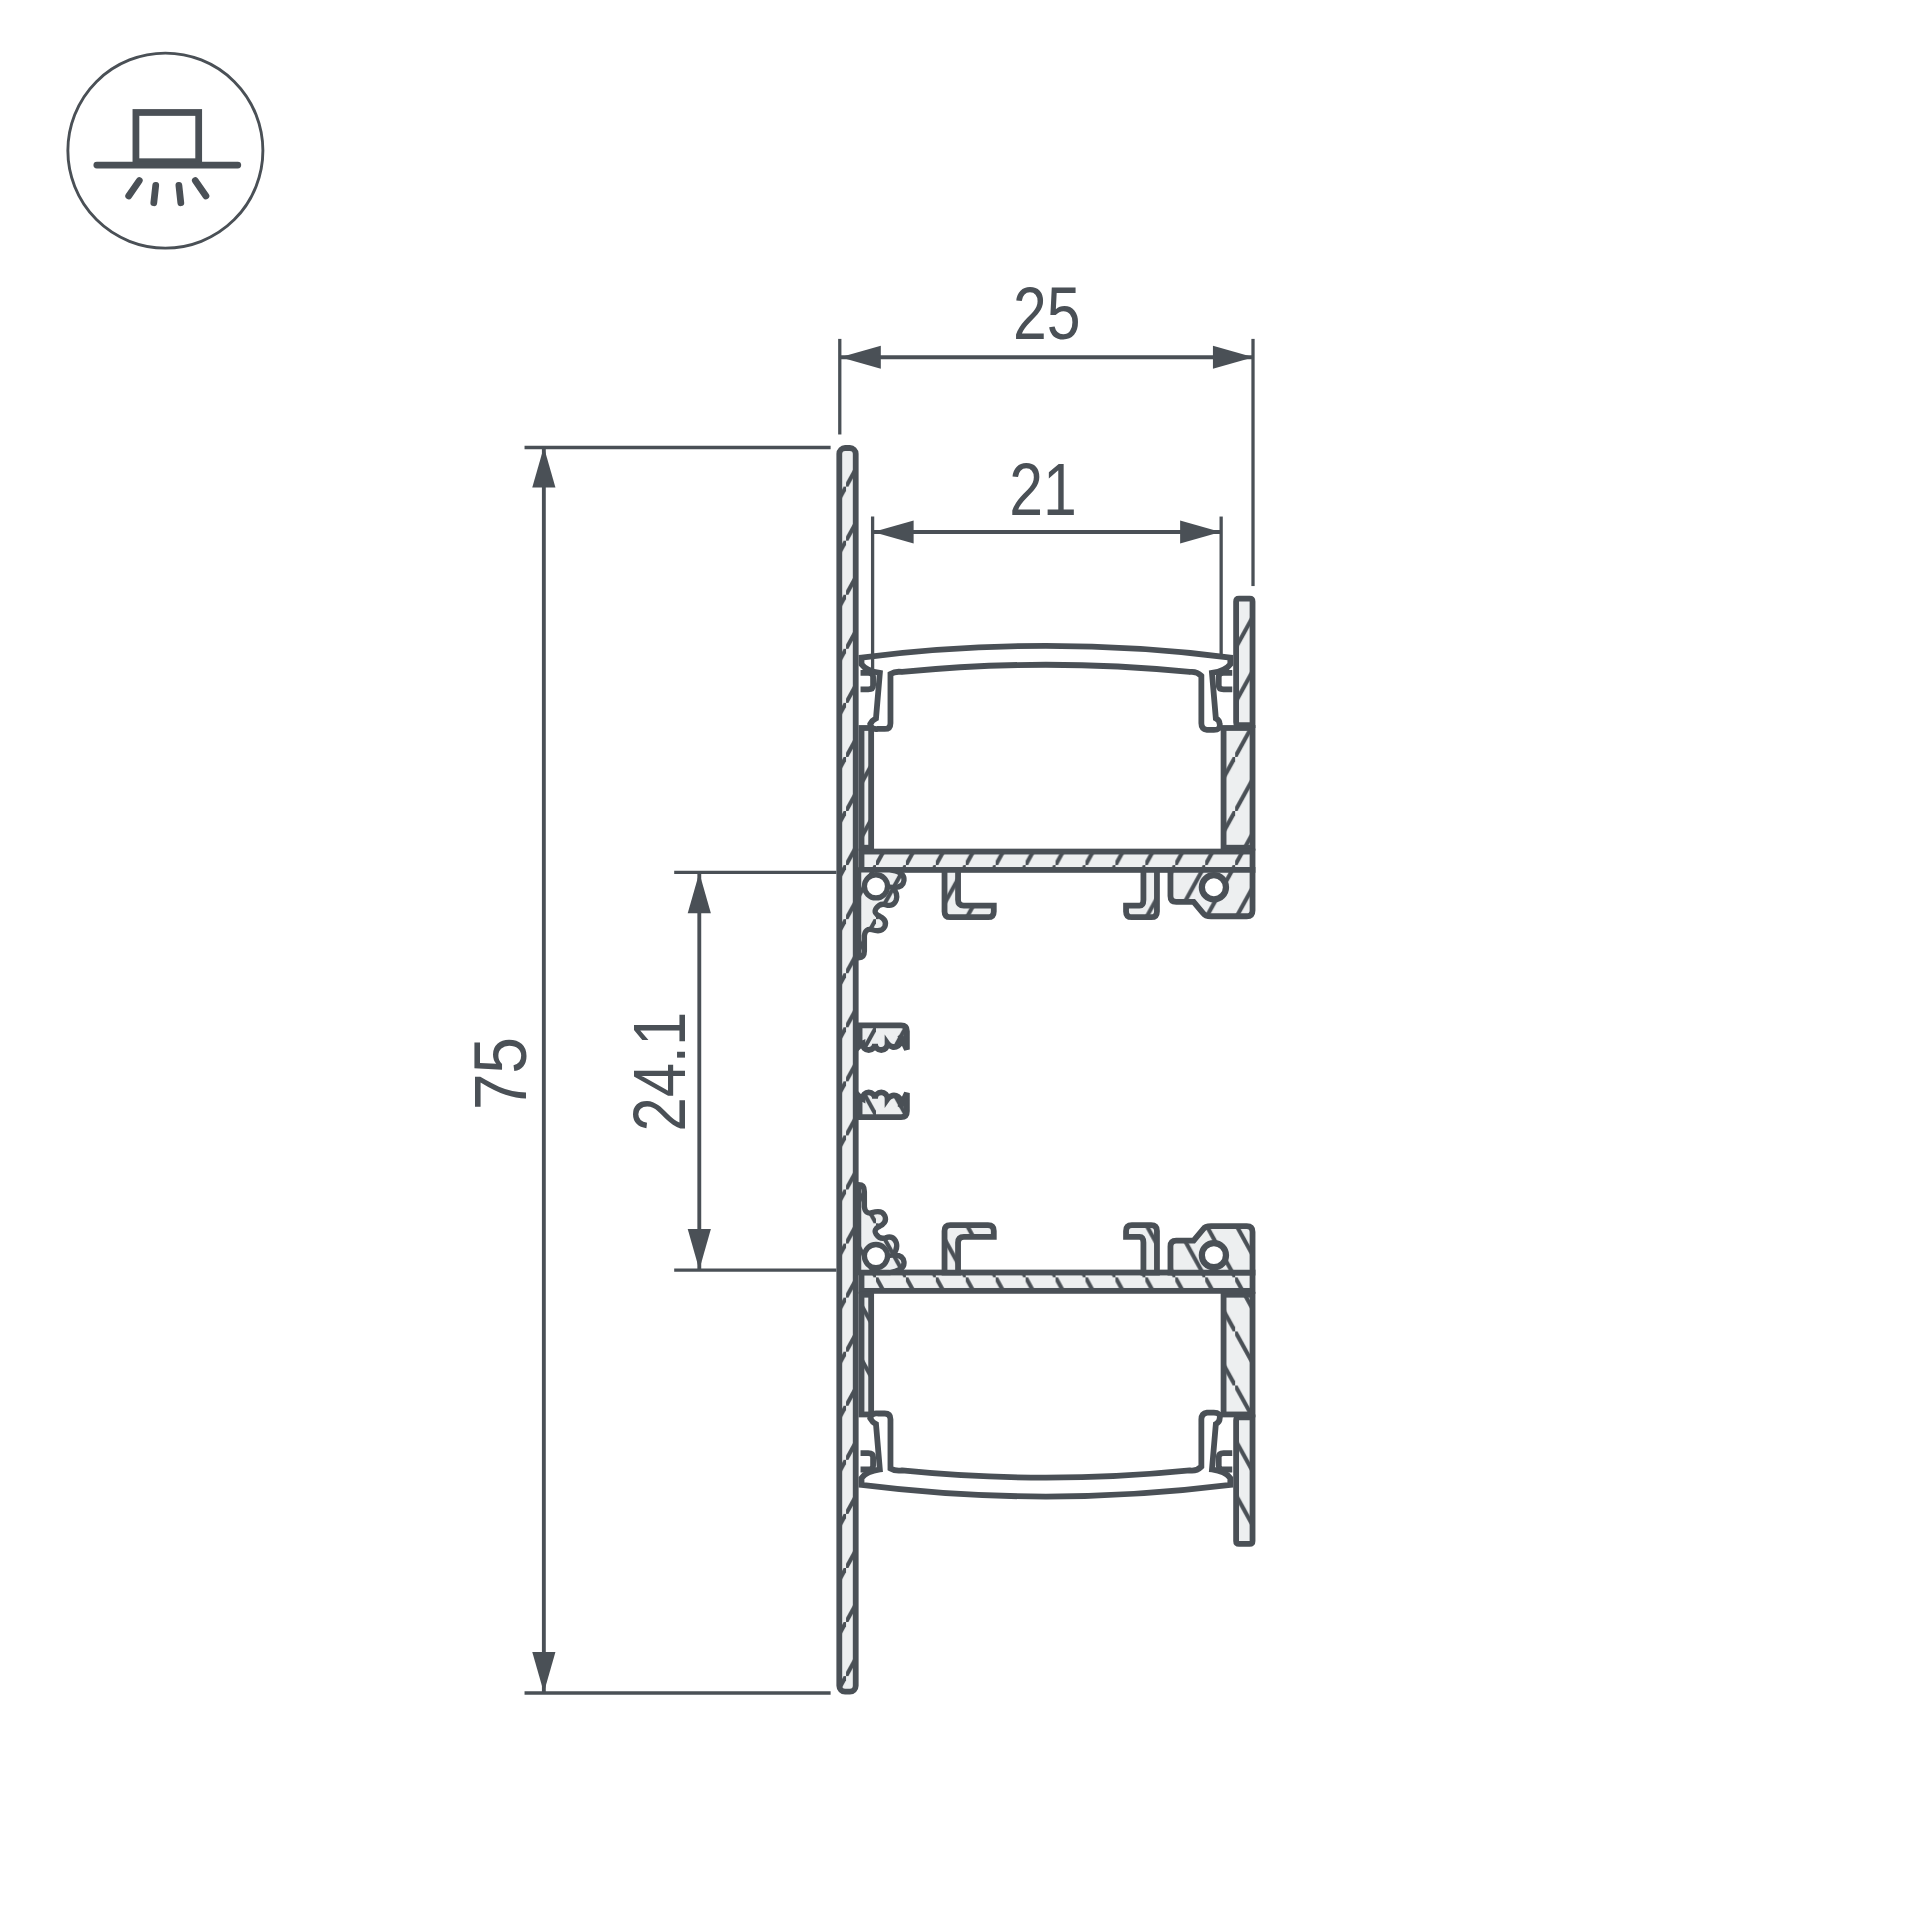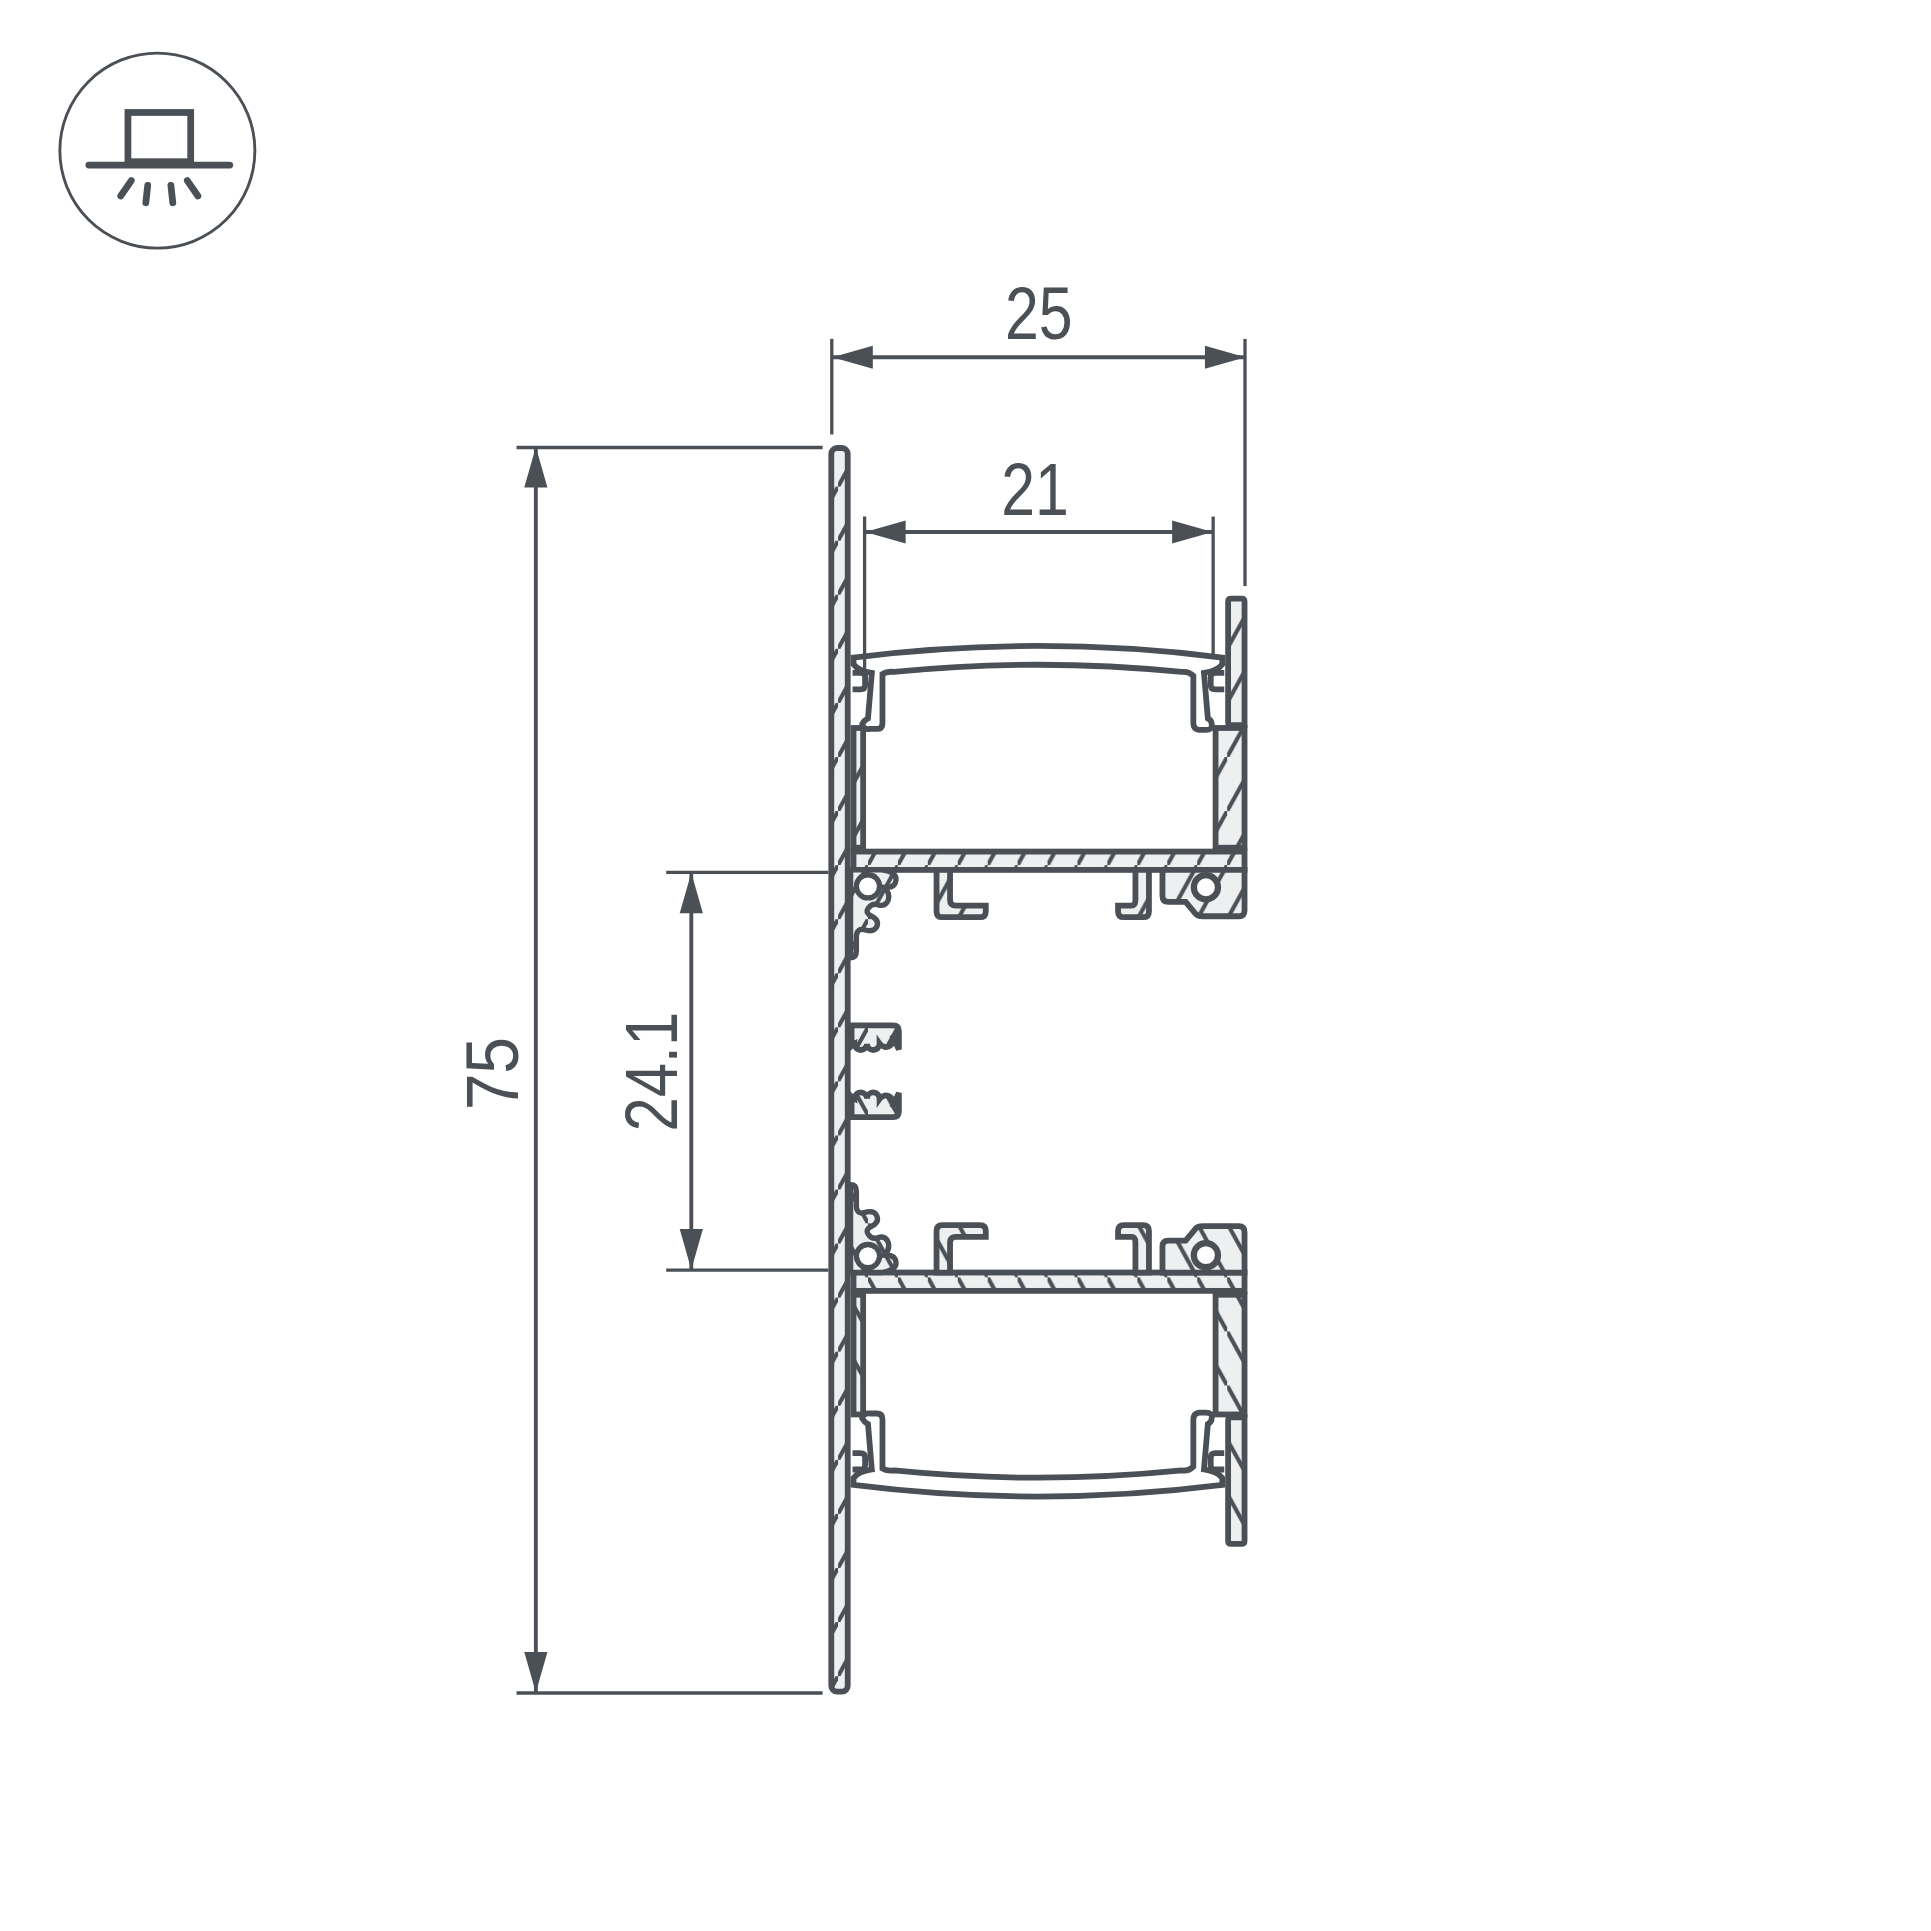--- a/index.html
+++ b/index.html
@@ -1,17 +1,17 @@
 <!DOCTYPE html>
 <html><head>
 <meta charset="utf-8">
 <style>
   html,body{margin:0;padding:0;background:#ffffff;}
   #page{width:1821px;height:1931px;position:relative;background:#ffffff;
-        font-family:"Liberation Sans", sans-serif;}
+        font-family:"Liberation Sans", sans-serif;margin-left:8px;}
   svg{position:absolute;left:0;top:0;}
   text{fill:#4a5056;font-family:"Liberation Sans", sans-serif;}
 </style>
 </head>
 <body>
 <div id="page">
 <svg width="1931" height="1931" viewBox="0 0 2000 2000">
   <defs>
 
     <pattern id="hatch" patternUnits="userSpaceOnUse" width="31" height="56">

